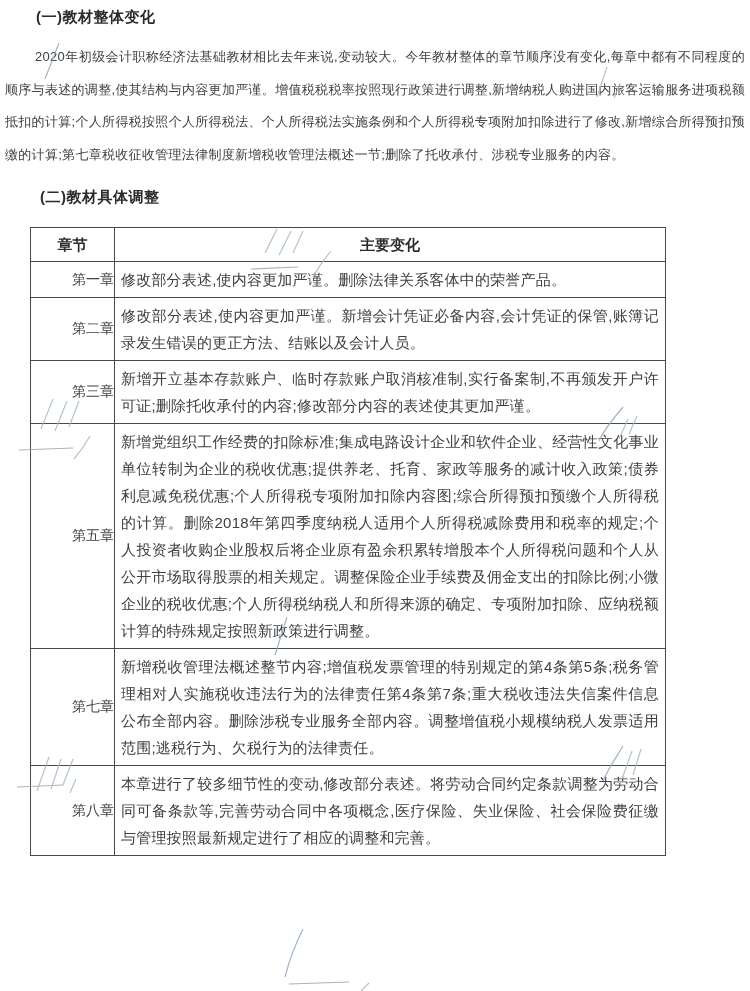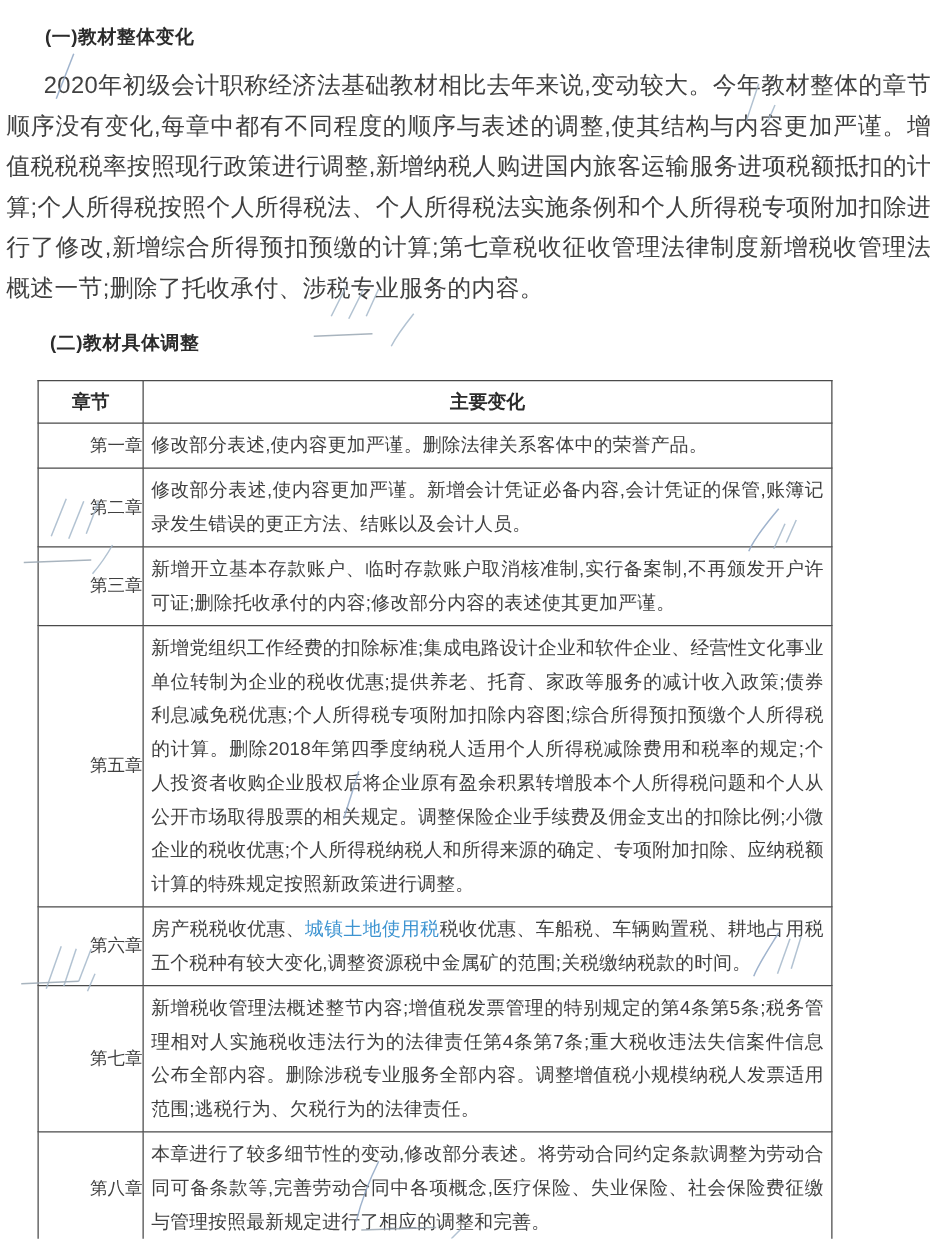--- a/index.html
+++ b/index.html
@@ -11,25 +11,25 @@
     font-family: "Liberation Sans", sans-serif;
     color: var(--text-color, #404040);
   }
   .heading {
     font-size: 15px;
     font-weight: bold;
     color: #2b2b2b;
     margin-left: 36px;
     letter-spacing: 0.5px;
   }
-  .heading-1 { padding-top: 20px; }
+  .heading-1 { padding-top: 8px; }
   .heading-2 { margin-top: 17px; margin-left: 40px; }
   .intro-paragraph {
     margin: 14px 5px 0 5px;
-    font-size: 19px;
+    font-size: 13px;
     line-height: 32.5px;
     text-indent: 30px;
     text-align: justify;
     color: var(--text-color, #404040);
     letter-spacing: 0.3px;
   }
   table.changes-table {
     border-collapse: collapse;
     table-layout: fixed;
     width: 636px;
@@ -104,24 +104,20 @@
       </tr>
       <tr>
         <td class="chapter-cell">第三章</td>
         <td class="changes-cell"><span>新增开立基本存款账户、临时存款账户取消核准制,实行备案制,不再颁发开户许可证;删除托收承付的内容;修改部分内容的表述使其更加严谨。</span></td>
       </tr>
       <tr>
         <td class="chapter-cell">第五章</td>
         <td class="changes-cell"><span>新增党组织工作经费的扣除标准;集成电路设计企业和软件企业、经营性文化事业单位转制为企业的税收优惠;提供养老、托育、家政等服务的减计收入政策;债券利息减免税优惠;个人所得税专项附加扣除内容图;综合所得预扣预缴个人所得税的计算。删除2018年第四季度纳税人适用个人所得税减除费用和税率的规定;个人投资者收购企业股权后将企业原有盈余积累转增股本个人所得税问题和个人从公开市场取得股票的相关规定。调整保险企业手续费及佣金支出的扣除比例;小微企业的税收优惠;个人所得税纳税人和所得来源的确定、专项附加扣除、应纳税额计算的特殊规定按照新政策进行调整。</span></td>
       </tr>
       <tr>
-        <td class="chapter-cell">第六章</td>
-        <td class="changes-cell"><span>房产税税收优惠、</span><a class="inline-link" href="#">城镇土地使用税</a><span>税收优惠、车船税、车辆购置税、耕地占用税五个税种有较大变化,调整资源税中金属矿的范围;关税缴纳税款的时间。</span></td>
-      </tr>
-      <tr>
         <td class="chapter-cell">第七章</td>
         <td class="changes-cell"><span>新增税收管理法概述整节内容;增值税发票管理的特别规定的第4条第5条;税务管理相对人实施税收违法行为的法律责任第4条第7条;重大税收违法失信案件信息公布全部内容。删除涉税专业服务全部内容。调整增值税小规模纳税人发票适用范围;逃税行为、欠税行为的法律责任。</span></td>
       </tr>
       <tr>
         <td class="chapter-cell">第八章</td>
         <td class="changes-cell"><span>本章进行了较多细节性的变动,修改部分表述。将劳动合同约定条款调整为劳动合同可备条款等,完善劳动合同中各项概念,医疗保险、失业保险、社会保险费征缴与管理按照最新规定进行了相应的调整和完善。</span></td>
       </tr>
     </tbody>
 </table>
 

